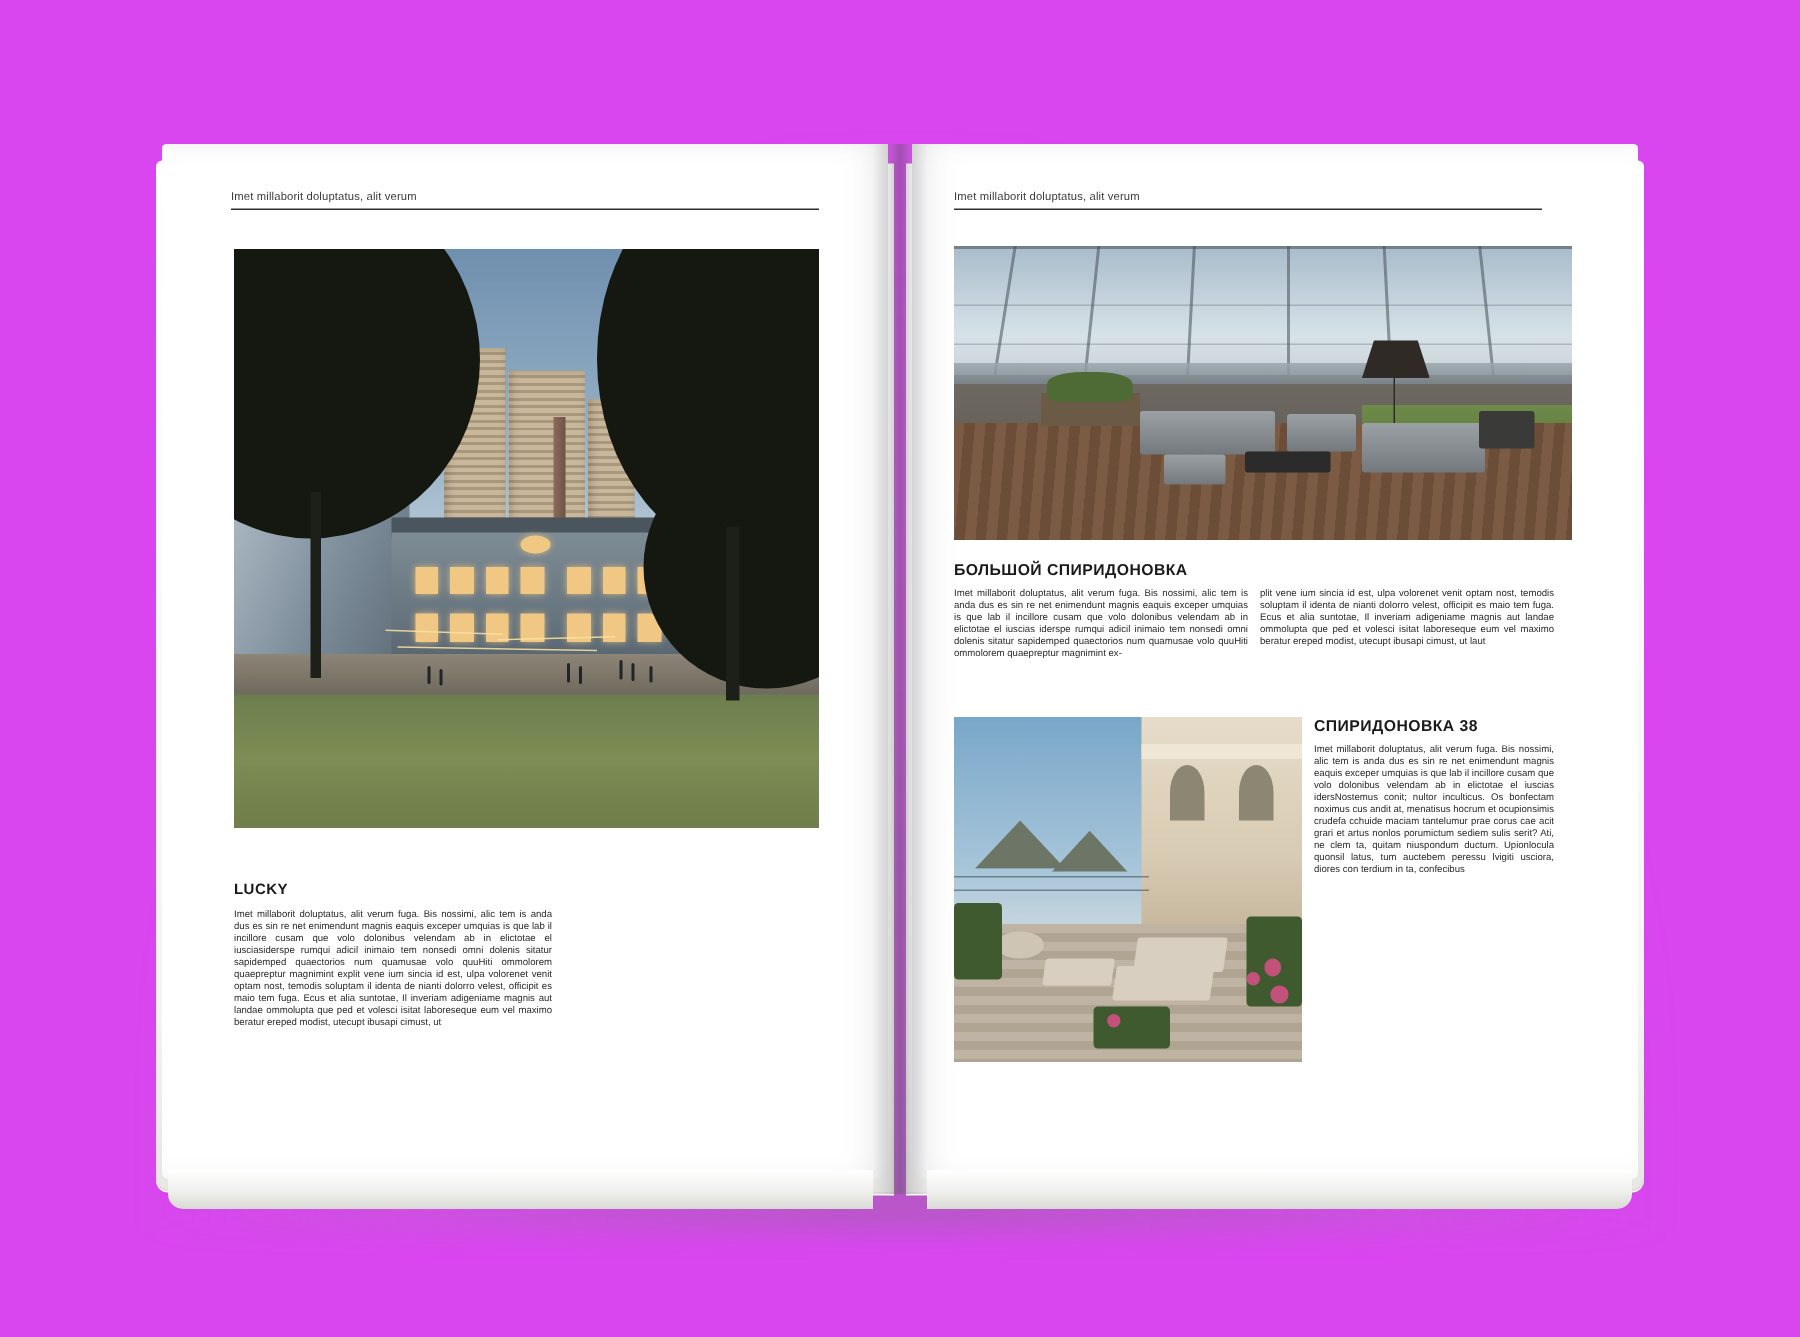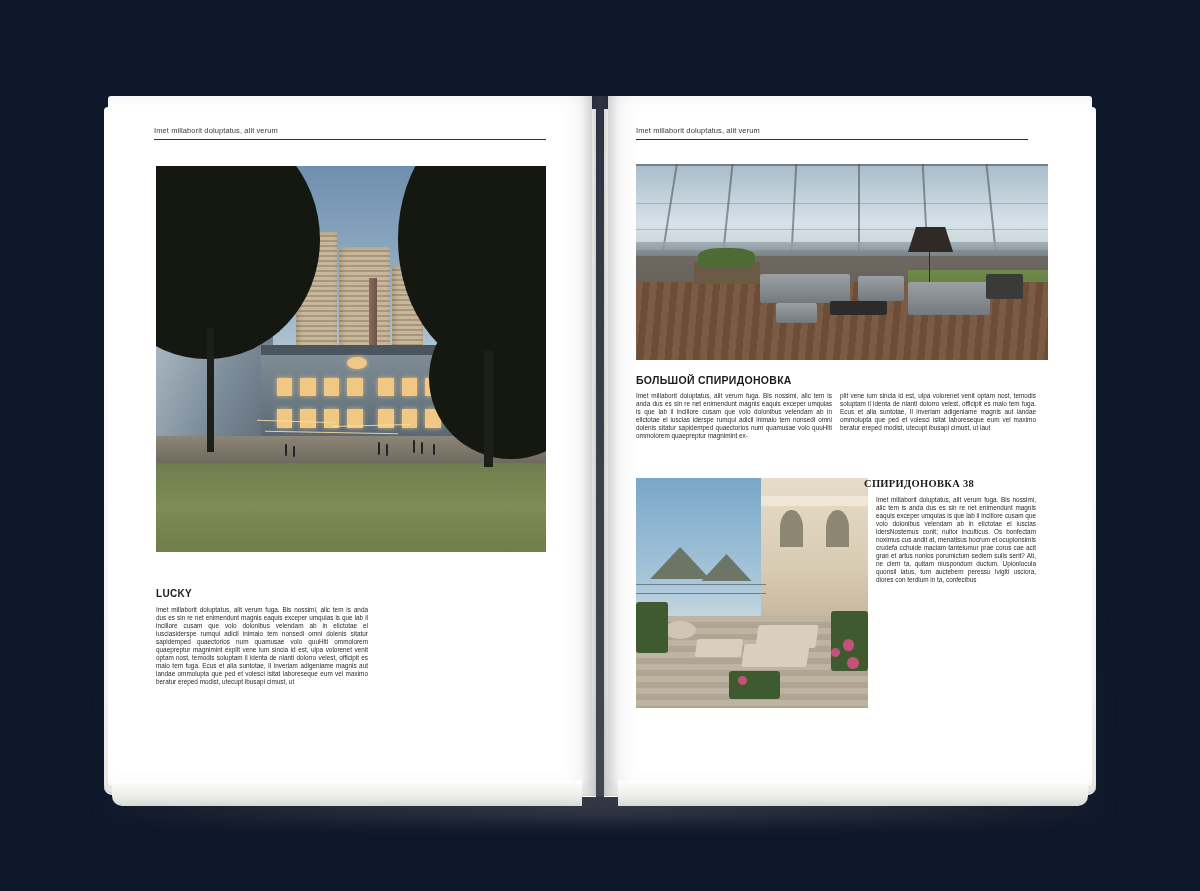--- a/index.html
+++ b/index.html
@@ -9,21 +9,21 @@
     width: 1200px;
     height: 891px;
     overflow: hidden;
     font-family: "Liberation Sans", sans-serif;
   }
 
   #stage {
     position: relative;
     width: 1200px;
     height: 891px;
-    background: #0f172a;
+    background: #d946ef;
   }
 
   
   .book-shadow {
     position: absolute;
     left: 96px;
     top: 92px;
     width: 1016px;
     height: 730px;
     background: radial-gradient(ellipse at 50% 92%, rgba(120,120,125,0.35) 0%, rgba(140,140,145,0.14) 45%, rgba(255,255,255,0) 72%);
@@ -439,21 +439,21 @@
         <div class="ph3-hedge" style="left:0%; top:54%; width:14%; height:22%;"></div>
         <div class="ph3-hedge" style="right:0%; top:58%; width:16%; height:26%;"></div>
         <div class="ph3-hedge" style="left:40%; top:84%; width:22%; height:12%;"></div>
 
         <div class="ph3-flower" style="right:6%; top:70%; width:5%; height:5%;"></div>
         <div class="ph3-flower" style="right:12%; top:74%; width:4%; height:4%;"></div>
         <div class="ph3-flower" style="right:4%; top:78%; width:5%; height:5%;"></div>
         <div class="ph3-flower" style="left:44%; top:86%; width:4%; height:4%;"></div>
       </div>
 
-      <div class="caption-title" style="left:256px; top:382px; font-size:10.5px;font-family:Liberation Serif, serif;">СПИРИДОНОВКА 38</div>
+      <div class="caption-title" style="left:268px; top:382px; font-size:10.5px;">СПИРИДОНОВКА 38</div>
 
       <div class="body-col" style="left:268px; top:400px; width:160px;">Imet millaborit doluptatus, alit verum fuga. Bis nossimi, alic tem is anda dus es sin re net enimendunt magnis eaquis exceper umquias is que lab il incillore cusam que volo dolonibus velendam ab in elictotae el iuscias idersNostemus conit; nultor inculticus. Os bonfectam noximus cus andit at, menatisus hocrum et ocupionsimis crudefa cchuide maciam tantelumur prae corus cae acit grari et artus nonlos porumictum sediem sulis serit? Ati, ne clem ta, quitam niuspondum ductum. Upionlocula quonsil latus, tum auctebem peressu lvigiti usciora, diores con terdium in ta, confecibus</div>
     </div>
 
     <div class="gutter"></div>
 
     <div class="page-bottom-l"></div>
     <div class="page-bottom-r"></div>
 
   </div>

